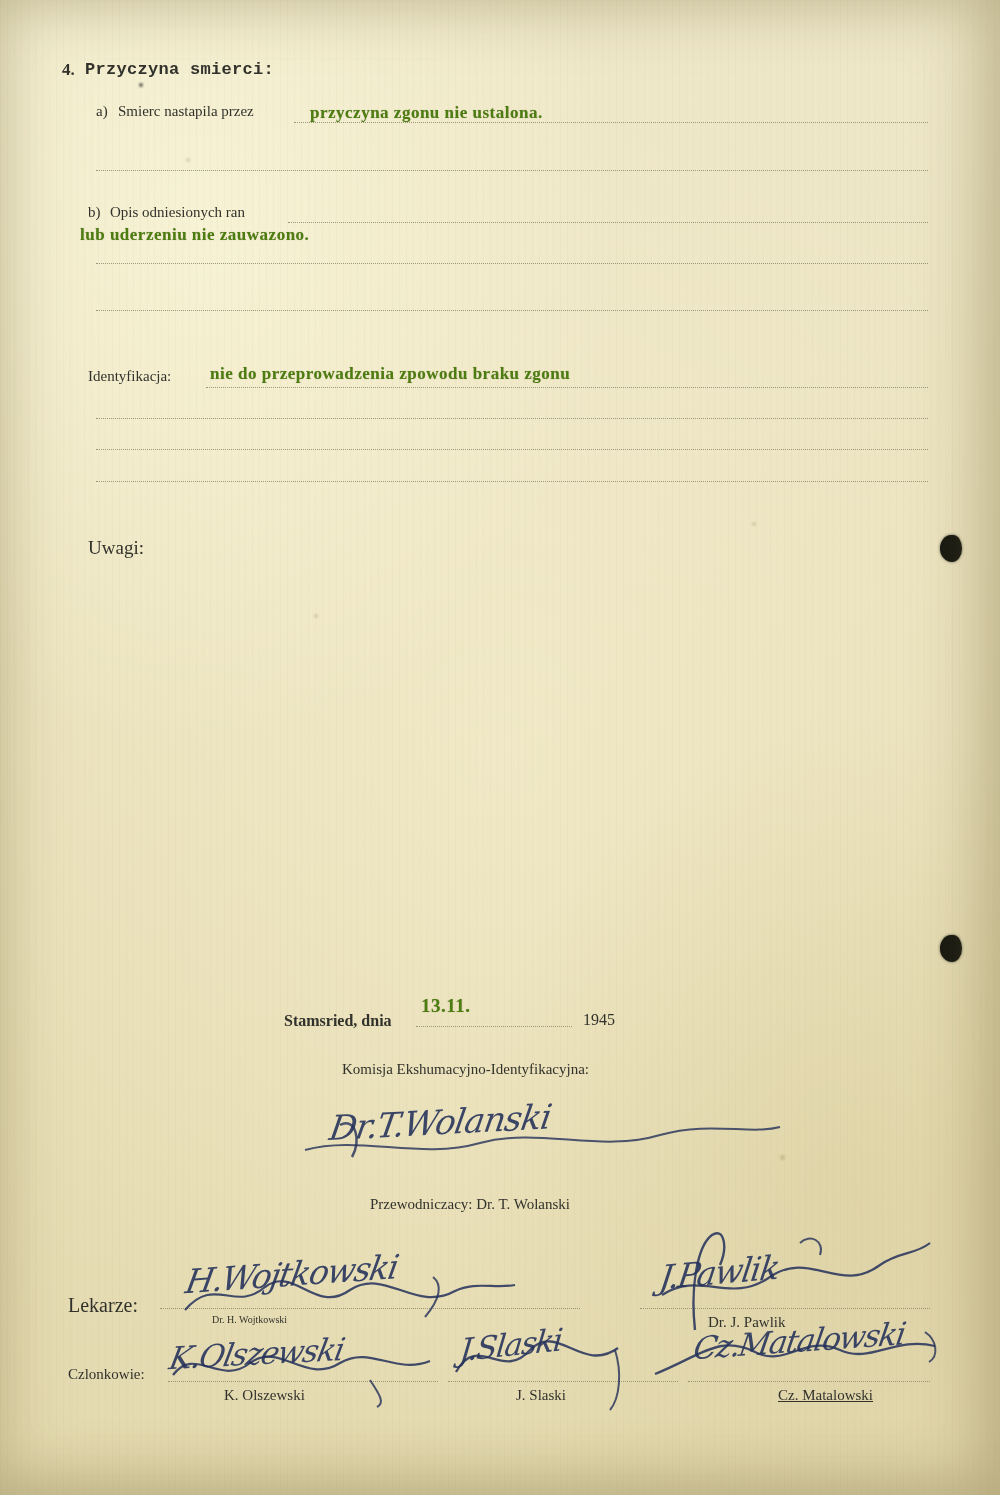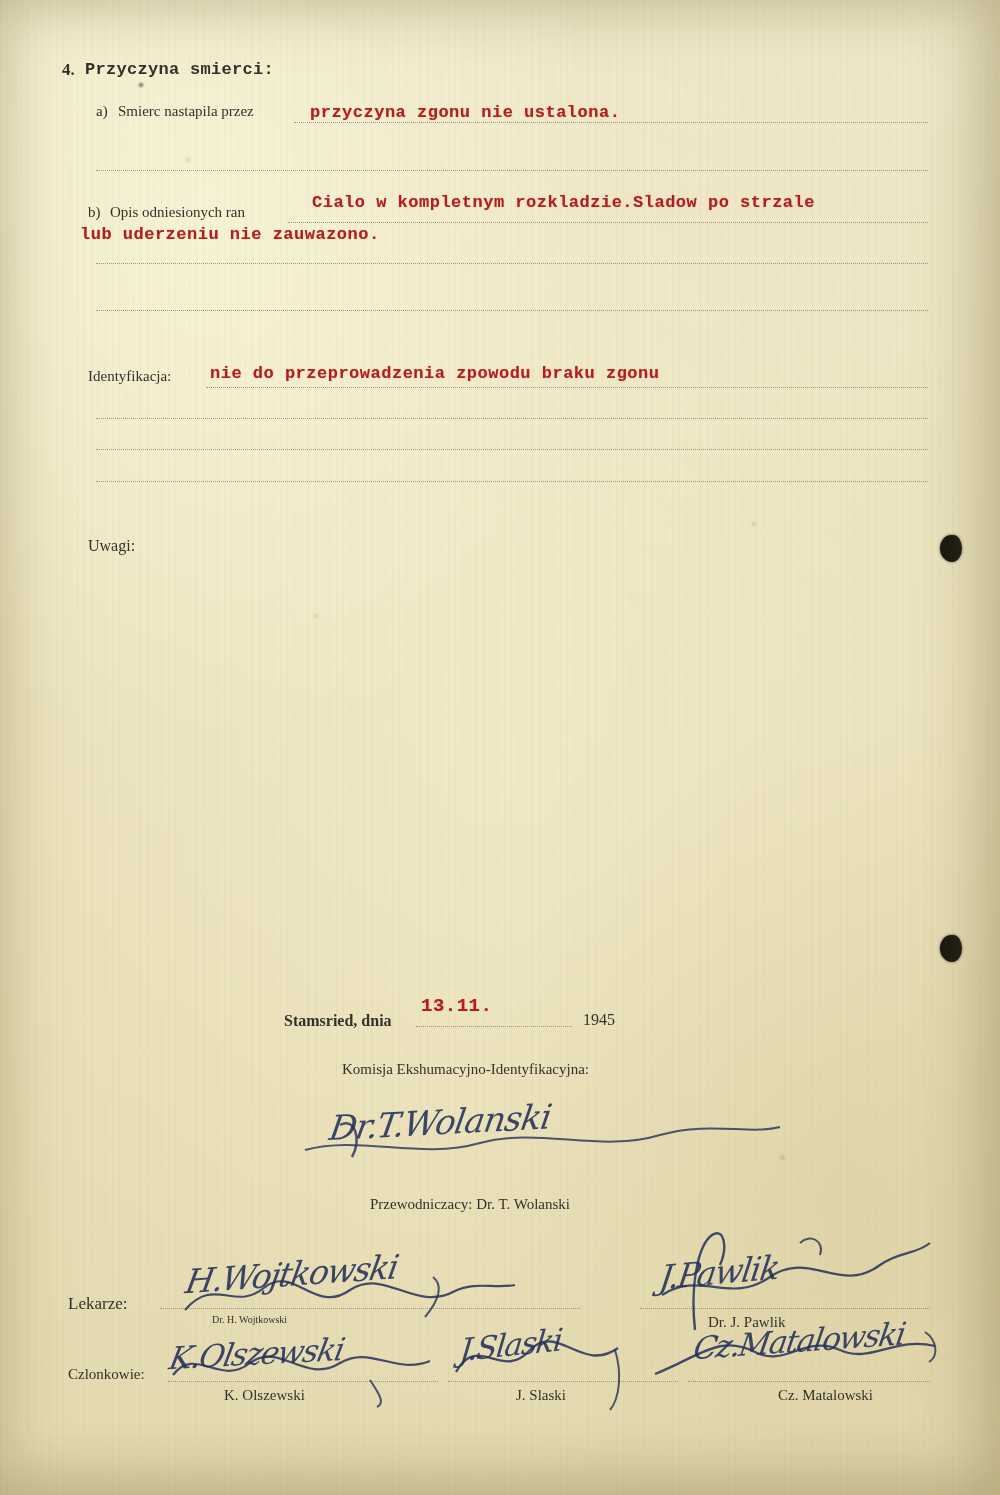--- a/index.html
+++ b/index.html
@@ -66,23 +66,23 @@
     position: absolute;
     font-family: "Liberation Serif", serif;
     color: #32322c;
     white-space: nowrap;
   }
   .lbl.bold { font-weight: bold; }
 
   
   .tw {
     position: absolute;
-    font-family: Liberation Mono, monospace;
+    font-family: Liberation Serif, serif;
     font-weight: bold;
-    color: #b91c1c;
+    color: #4d7c0f;
     letter-spacing: 0.5px;
     white-space: nowrap;
     text-shadow: 0 0 1px rgba(60,60,50,0.35);
   }
 
   
   .hole {
     position: absolute;
     width: 22px;
     height: 27px;
@@ -124,55 +124,54 @@
   <span class="lbl" style="left:96px; top:103px; font-size:15px;">a)</span>
   <span class="lbl" style="left:118px; top:103px; font-size:15px;">Smierc nastapila przez</span>
   <div class="dotline" style="left:294px; top:122px; width:634px;"></div>
   <span class="tw" style="left:310px; top:103px; font-size:17px;">przyczyna zgonu nie ustalona.</span>
 
   <div class="dotline" style="left:96px; top:170px; width:832px;"></div>
 
   <span class="lbl" style="left:88px; top:204px; font-size:15px;">b)</span>
   <span class="lbl" style="left:110px; top:204px; font-size:15px;">Opis odniesionych ran</span>
   <div class="dotline" style="left:288px; top:222px; width:640px;"></div>
-  <span class="tw" style="left:312px; top:193px; font-size:17px;">Cialo w kompletnym rozkladzie.Sladow po strzale</span>
 
   <span class="tw" style="left:80px; top:225px; font-size:17px;">lub uderzeniu nie zauwazono.</span>
   <div class="dotline" style="left:96px; top:263px; width:832px;"></div>
   <div class="dotline" style="left:96px; top:310px; width:832px;"></div>
 
   <span class="lbl" style="left:88px; top:368px; font-size:15px;">Identyfikacja:</span>
   <div class="dotline" style="left:206px; top:387px; width:722px;"></div>
   <span class="tw" style="left:210px; top:364px; font-size:17px;">nie do przeprowadzenia zpowodu braku zgonu</span>
 
   <div class="dotline" style="left:96px; top:418px; width:832px;"></div>
   <div class="dotline" style="left:96px; top:449px; width:832px;"></div>
   <div class="dotline" style="left:96px; top:481px; width:832px;"></div>
 
-  <span class="lbl" style="left:88px; top:537px; font-size:16px;">Uwagi:</span>
+  <span class="lbl" style="left:88px; top:537px; font-size:19px;">Uwagi:</span>
   <span class="tw" style="left:160px; top:535px; font-size:17px;"></span>
 
   <div class="hole" style="left:940px; top:535px;"></div>
   <div class="hole" style="left:940px; top:935px;"></div>
 
   <span class="lbl bold" style="left:284px; top:1012px; font-size:16px;">Stamsried, dnia</span>
   <div class="dotline" style="left:416px; top:1026px; width:156px;"></div>
   <span class="tw" style="left:421px; top:995px; font-size:19px;">13.11.</span>
   <span class="lbl" style="left:583px; top:1011px; font-size:16px;">1945</span>
 
   <span class="lbl" style="left:342px; top:1061px; font-size:15px;">Komisja  Ekshumacyjno-Identyfikacyjna:</span>
 
   <span class="sig" style="left:330px; top:1108px; font-size:34px; transform:rotate(-3deg) skewX(-12deg); letter-spacing:-1px;">Dr.T.Wolanski</span>
   <svg style="position:absolute; left:300px; top:1105px; width:500px; height:70px; pointer-events:none;" viewBox="0 0 500 70">
     <path d="M5,45 C60,30 120,55 180,38 C240,22 300,48 360,30 C410,16 450,30 480,22" fill="none" stroke="#23305a" stroke-width="2" opacity="0.8"></path>
     <path d="M40,20 C55,12 62,35 52,52" fill="none" stroke="#23305a" stroke-width="2.5" opacity="0.8"></path>
   </svg>
   <span class="lbl" style="left:370px; top:1196px; font-size:15px;">Przewodniczacy: Dr. T. Wolanski</span>
 
-  <span class="lbl" style="left:68px; top:1294px; font-size:17px;">Lekarze:</span>
+  <span class="lbl" style="left:68px; top:1294px; font-size:20px;">Lekarze:</span>
   <div class="dotline" style="left:160px; top:1308px; width:420px;"></div>
   <div class="dotline" style="left:640px; top:1308px; width:290px;"></div>
 
   <span class="sig" style="left:186px; top:1262px; font-size:33px; transform:rotate(-4deg) skewX(-14deg); letter-spacing:-1.5px;">H.Wojtkowski</span>
   <svg style="position:absolute; left:175px; top:1255px; width:360px; height:75px; pointer-events:none;" viewBox="0 0 360 75">
     <path d="M10,55 C40,20 60,58 90,32 C120,10 140,60 175,35 C210,12 240,58 280,36 C300,26 320,34 340,30" fill="none" stroke="#23305a" stroke-width="2.2" opacity="0.85"></path>
     <path d="M250,62 C265,44 268,30 258,22" fill="none" stroke="#23305a" stroke-width="2" opacity="0.8"></path>
   </svg>
   <span class="lbl" style="left:212px; top:1314px; font-size:10px;">Dr. H. Wojtkowski</span>
 
@@ -201,21 +200,21 @@
     <path d="M6,52 C28,12 52,62 80,30 C108,2 132,54 168,28" fill="none" stroke="#23305a" stroke-width="2.3" opacity="0.85"></path>
     <path d="M165,30 C172,52 170,78 160,90" fill="none" stroke="#23305a" stroke-width="2" opacity="0.8"></path>
   </svg>
   <span class="lbl" style="left:516px; top:1387px; font-size:15px;">J. Slaski</span>
 
   <span class="sig" style="left:694px; top:1330px; font-size:31px; transform:rotate(-4deg) skewX(-13deg); letter-spacing:-1.5px;">Cz.Matalowski</span>
   <svg style="position:absolute; left:645px; top:1322px; width:300px; height:75px; pointer-events:none;" viewBox="0 0 300 75">
     <path d="M10,52 C55,34 75,12 110,30 C140,46 160,12 195,28 C225,42 250,14 290,24" fill="none" stroke="#23305a" stroke-width="2.3" opacity="0.85"></path>
     <path d="M280,10 C292,18 294,34 284,40" fill="none" stroke="#23305a" stroke-width="2" opacity="0.8"></path>
   </svg>
-  <span class="lbl" style="left:778px; top:1387px; font-size:15px;">Cz. Matalowski</span>
+  <span class="lbl" style="left:778px; top:1387px; font-size:15px;text-decoration:underline;">Cz. Matalowski</span>
 
   <div class="smudge" style="left:780px; top:1155px; width:5px; height:5px;"></div>
   <div class="smudge" style="left:752px; top:522px; width:4px; height:4px;"></div>
   <div class="smudge" style="left:186px; top:158px; width:4px; height:4px;"></div>
   <div class="smudge" style="left:314px; top:614px; width:4px; height:4px;"></div>
 </div>
 
 <div class="edge-shade"></div>
 
 </body></html>

